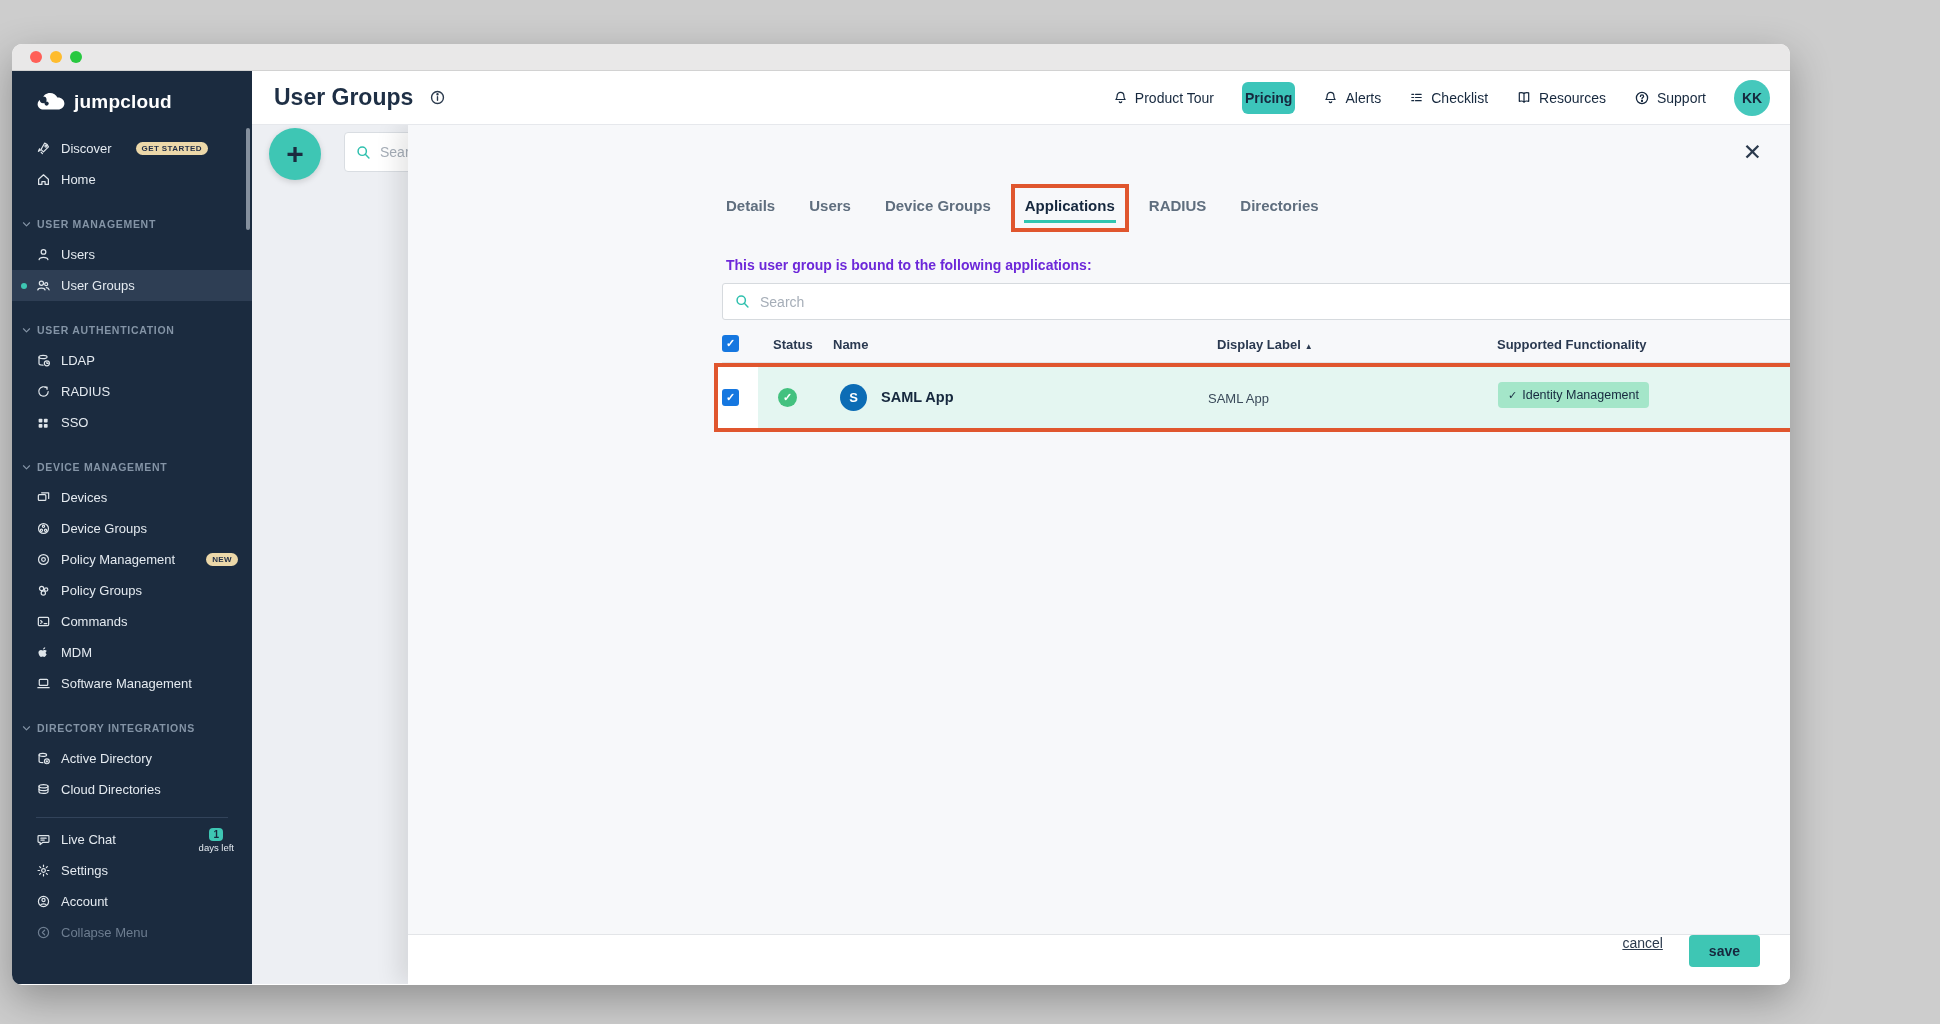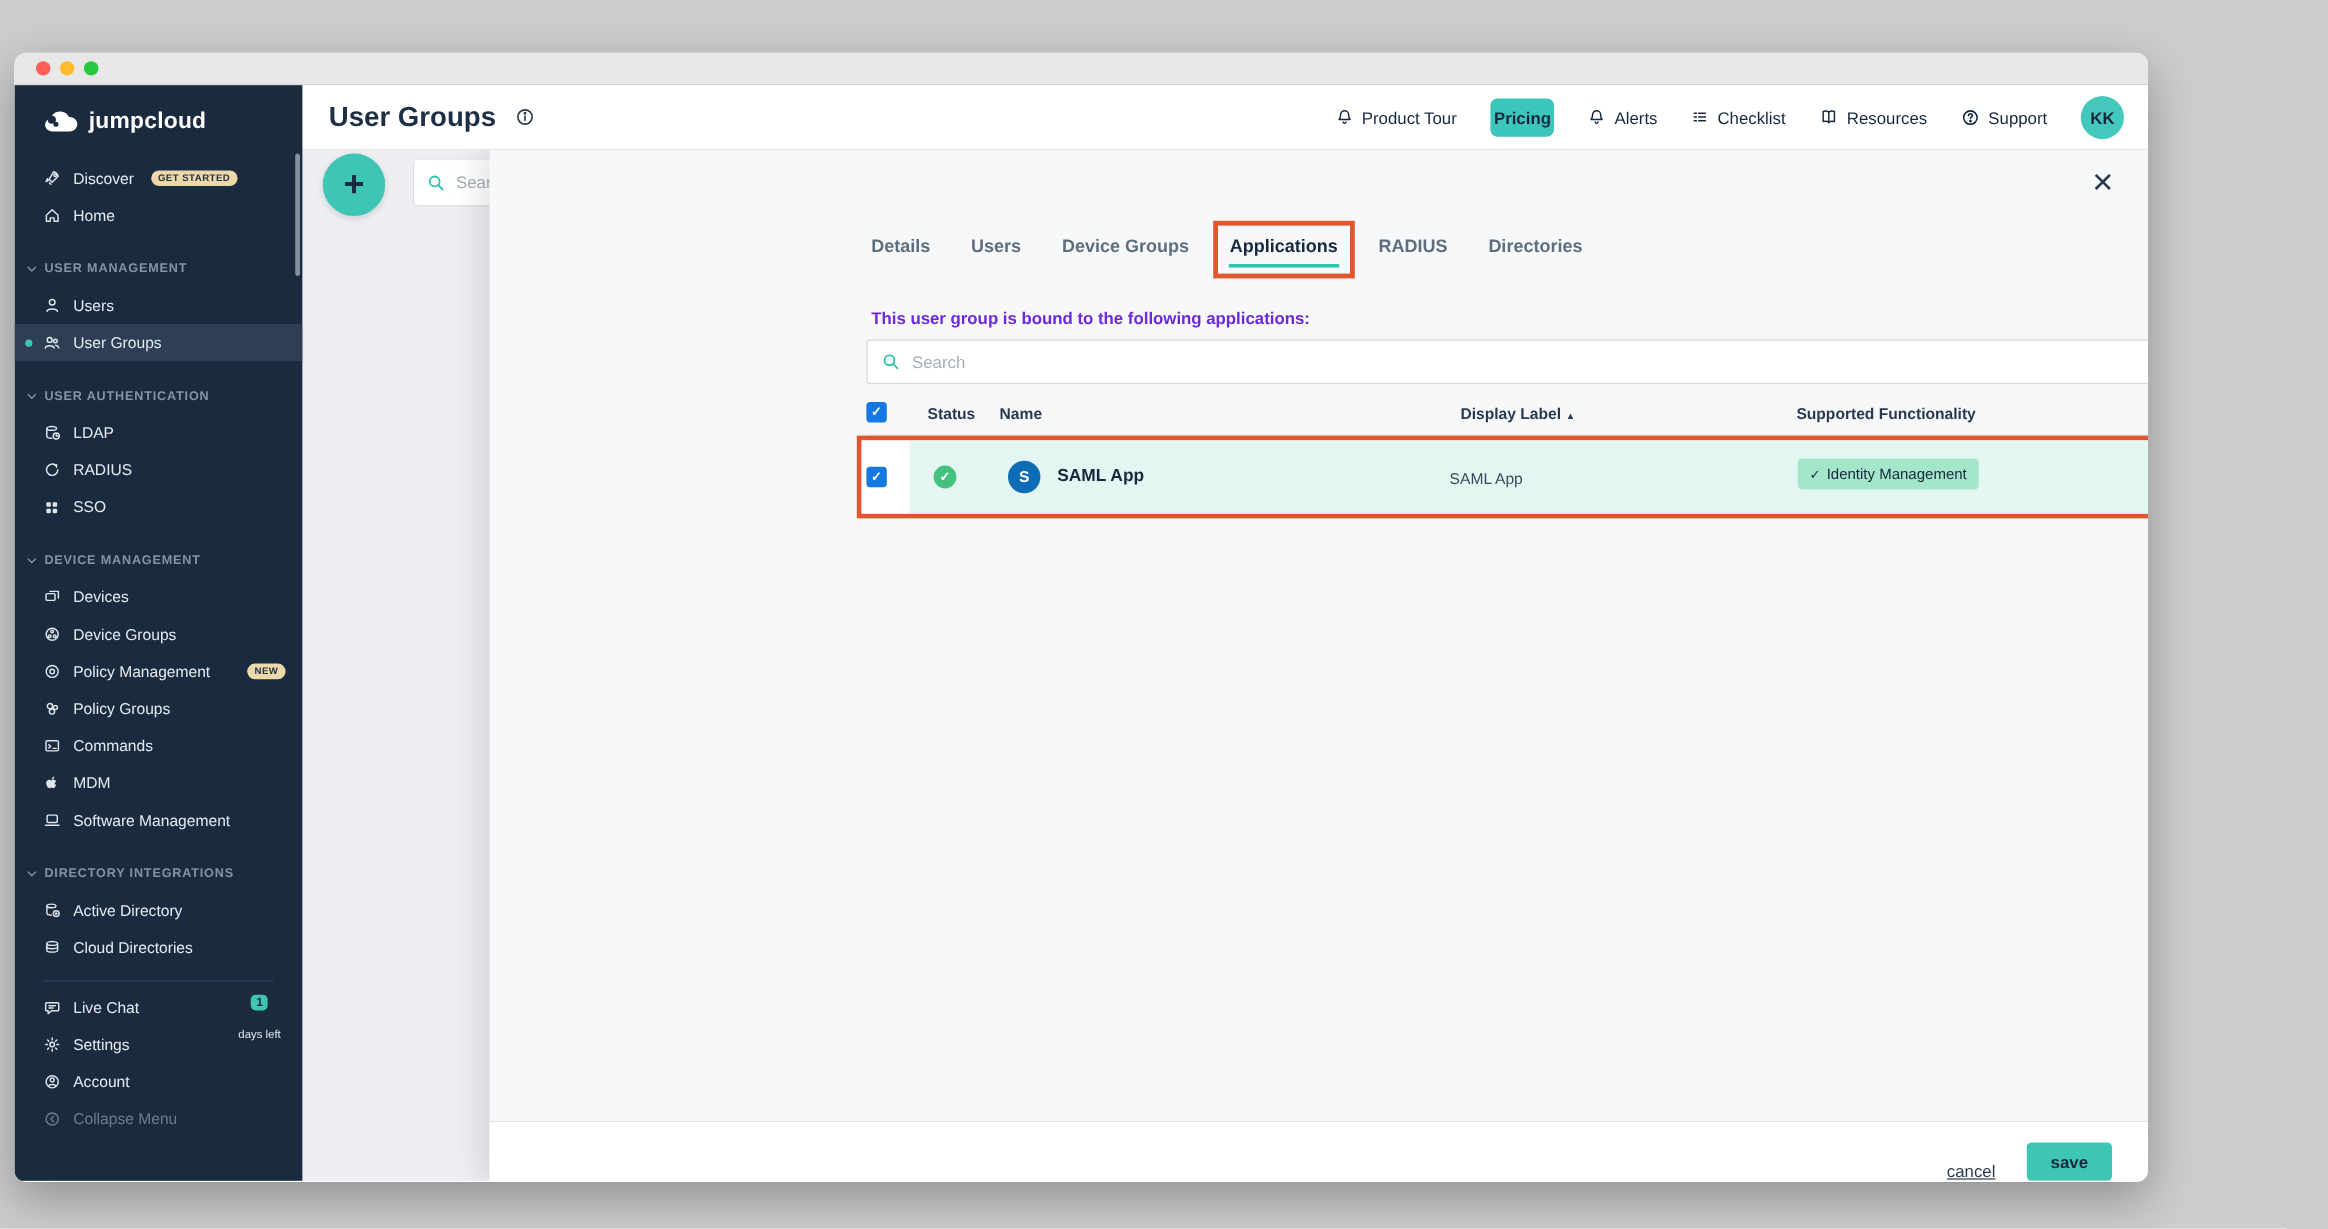--- a/index.html
+++ b/index.html
@@ -27,28 +27,28 @@
   .nav-item { position:relative; display:flex; align-items:center; height:31px;
     padding-left:49px; font-size:13px; color:#e4eaf0; cursor:default; }
   .nav-item .nicon { position:absolute; left:23px; width:16px; height:16px; display:flex;
     align-items:center; justify-content:center; color:#dfe5ea; }
   .nav-item.selected { background:#2e3e54; }
   .nav-item.selected::before { content:''; position:absolute; left:9px; top:13px;
     width:6px; height:6px; border-radius:50%; background:#3ec6b3; }
   .nav-item.dim { color:#6d7d90; } .nav-item.dim .nicon{ color:#6d7d90; }
   .sec-header { display:flex; align-items:center; gap:6px; height:30px; margin-top:14px;
     padding-left:10px; font-size:10.5px; font-weight:bold; letter-spacing:.7px; color:#8494a6; }
-  .tan-badge { margin-left:14px; background:#ecd8a9; color:#233048; font-size:8px; font-weight:bold;
+  .tan-badge { margin-left:24px; background:#ecd8a9; color:#233048; font-size:8px; font-weight:bold;
     letter-spacing:.4px; padding:2px 6px; border-radius:7px; white-space:nowrap; }
   .nav-item .right-badge { position:absolute; right:14px; }
   .side-divider { height:1px; background:#32435a; margin:12px 24px 6px 24px; }
   .chat-badge-wrap { position:absolute; right:18px; top:2px; text-align:center; }
   .chat-badge-num { display:inline-block; background:#3ec6b3; color:#16283e; font-weight:bold;
     font-size:10px; min-width:14px; padding:1px 3px; border-radius:4px; }
-  .chat-badge-cap { font-size:9.5px; color:#e4eaf0; margin-top:15px;text-align:right; }
+  .chat-badge-cap { font-size:9.5px; color:#e4eaf0; margin-top:1px;text-align:right; }
 
   
   .main { flex:1; display:flex; flex-direction:column; min-width:0; background:#edeff3; }
   .page-header { height:54px; background:#fff; border-bottom:1px solid #e6e8ec;
     display:flex; align-items:center; padding:0 20px 0 22px; flex:none; }
   .page-title { font-size:23px; font-weight:bold; color:#1e2f45; }
   .info-btn { margin-left:16px; color:#2b3a4d; display:flex; }
   .hdr-actions { margin-left:auto; display:flex; align-items:center; gap:28px; }
   .hdr-action { display:flex; align-items:center; gap:7px; font-size:14px; color:#16283e; cursor:pointer; }
   .hdr-action .hicon { display:flex; color:#16283e; }
@@ -110,21 +110,21 @@
   .app-avatar { position:absolute; left:82px; top:17px; width:27px; height:27px; border-radius:50%;
     background:#0c6cb5; color:#fff; font-size:13px; font-weight:bold;
     display:flex; align-items:center; justify-content:center; }
   .app-name { position:absolute; left:123px; top:22px; font-size:14.5px; font-weight:bold; color:#16283e; }
   .app-dlabel { position:absolute; left:450px; top:24px; font-size:13px; color:#3a4a5a; }
   .func-badge { position:absolute; left:740px; top:15px; background:#a4e6c9; color:#16283e;
     font-size:12.5px; padding:6px 10px; border-radius:4px; display:flex; align-items:center; gap:5px; }
   .func-badge .bcheck { font-size:11px; }
 
   .panel-footer { position:absolute; left:0; right:0; bottom:0; height:50px; background:#fff;
-    border-top:1px solid #e3e5e8; display:flex; align-items:flex-end; justify-content:flex-end;
+    border-top:1px solid #e3e5e8; display:flex; align-items:flex-start; justify-content:flex-end;
     gap:26px; padding-right:30px; }
   .cancel-link { font-size:14px; color:#2b3a4d; text-decoration:underline; cursor:pointer; }
   .save-btn { background:#3ec6b4; color:#16283e; font-size:14px; font-weight:bold; border:none;
     padding:8px 20px; border-radius:4px; cursor:pointer; }
 
   svg { display:block; }
 </style>
 </head>
 <body>
 

